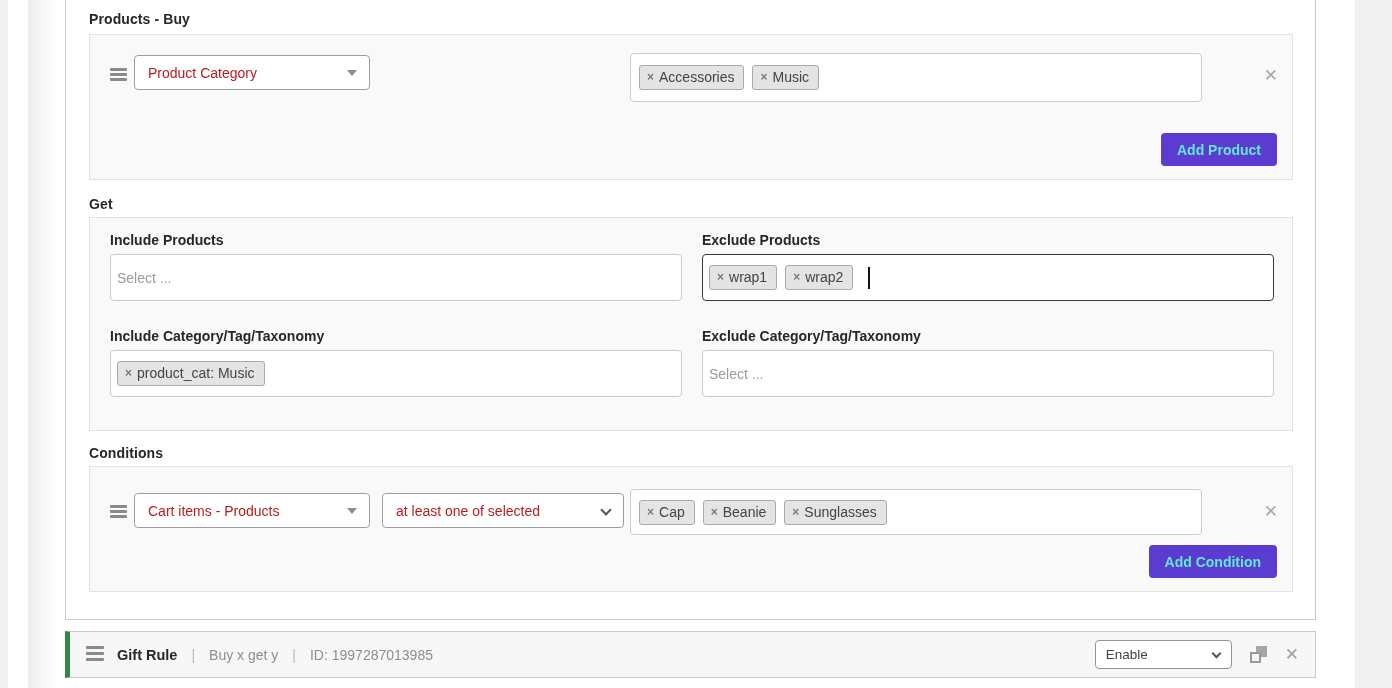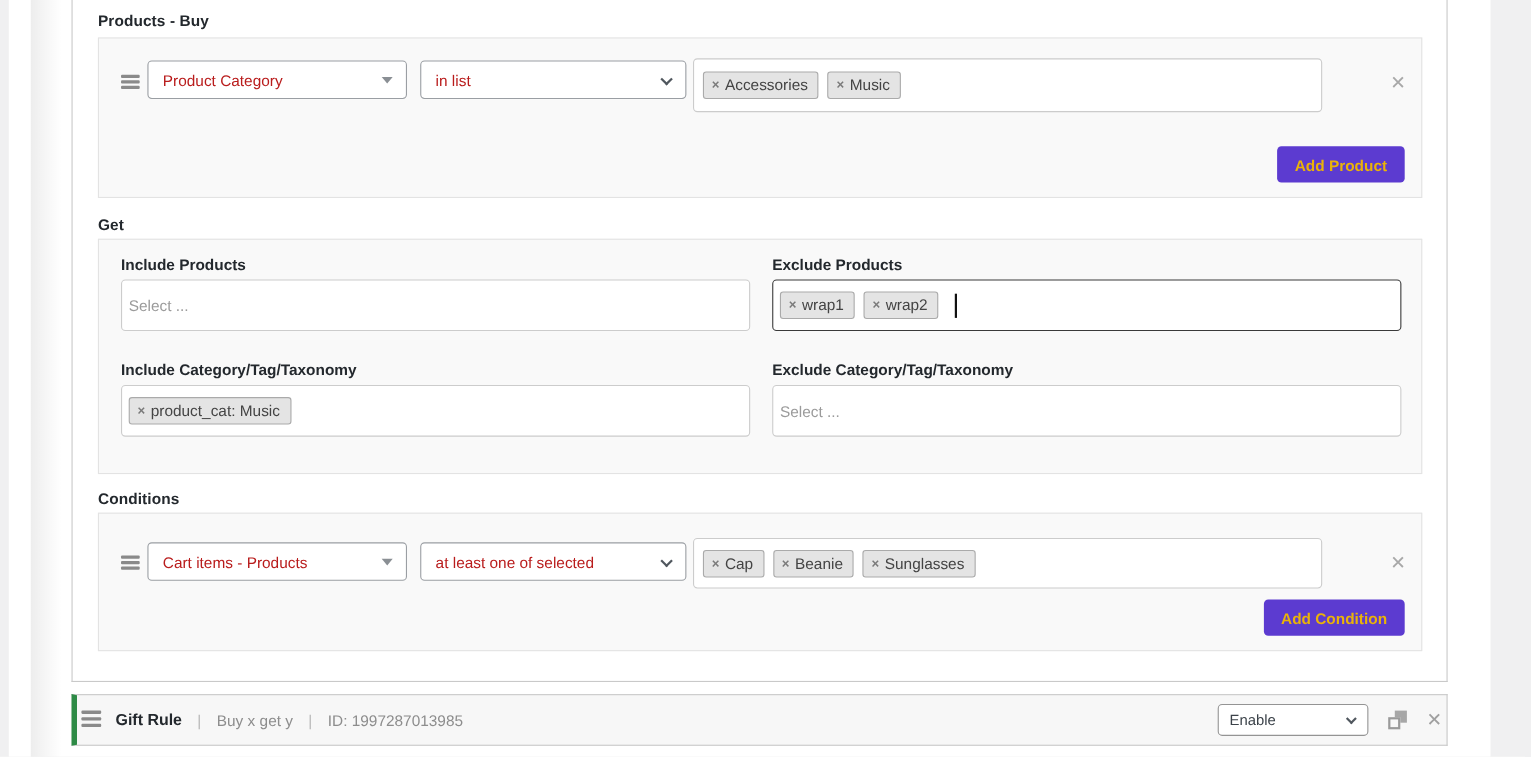--- a/index.html
+++ b/index.html
@@ -78,21 +78,21 @@
   }
   .chip-x { color:#7a7a7a; font-size:12px; font-weight:bold; cursor:pointer; line-height:1; }
 
   .row-x {
     position:absolute; right:14px; color:#a8a8a8; font-size:17px; cursor:pointer;
   }
   .g1 .row-x { top:30px; } .g3 .row-x { top:34px; }
 
   .btn {
     position:absolute; right:15px; bottom:13px; height:33px;
-    background:var(--accent-purple,#5c3bd0); color:#eab308; border:none; border-radius:4px;
+    background:var(--accent-purple,#5c3bd0); color:#5eead4; border:none; border-radius:4px;
     font-family:"Liberation Sans", sans-serif; font-size:14px; font-weight:bold;
     padding:0 16px; cursor:pointer;
   }
 
   
   .fld-label {
     position:absolute; font-size:14px; font-weight:600; color:#23282d;
   }
   .col1 { left:20px; } .col2 { left:612px; }
   .lr1 { top:14px; } .lr2 { top:110px; }
@@ -105,21 +105,21 @@
   .ir1 { top:36px; } .ir2 { top:132px; }
   .fld-input.focused { border:1px solid #3a3a3a; }
   .placeholder { color:#9b9b9b; }
   .caret { width:2px; height:22px; background:#111; margin-left:7px; }
 
   
   .footer {
     position:absolute; left:57px; top:631px; width:1251px; height:47px;
     background:#f7f7f7; border:1px solid #c9c9c9;
     border-left:5px solid var(--status-green,#2e8b46);
-    display:flex; align-items:center; padding:0 4px;
+    display:flex; align-items:center; padding:0 16px;
   }
   .footer .handle2 { width:18px; cursor:move; }
   .footer .handle2 i { display:block; height:3px; background:#8a8a8a; margin-bottom:3px; border-radius:1px; }
   .f-title { margin-left:13px; font-size:14.5px; font-weight:bold; color:#23282d; }
   .f-sep { margin:0 14px; color:#b9b9b9; font-size:14px; }
   .f-muted { color:#8d8d8d; font-size:14px; }
   .f-spacer { flex:1; }
   .f-select {
     position:relative; width:137px; height:29px; background:#fff;
     border:1px solid #949494; border-radius:4px;
@@ -144,24 +144,20 @@
     <div class="group g1">
       <div class="handle">
           <i></i>
           <i></i>
           <i></i>
         </div>
       <div class="sel sel-field">
         <span>Product Category</span>
         <span class="tri"></span>
       </div>
-      <div class="sel sel-op">
-        <span>in list</span>
-        <span class="chev"></span>
-      </div>
       <div class="chips-box">
         <span class="chip">
           <span class="chip-x">×</span>
           <span>Accessories</span>
         </span>
         <span class="chip">
           <span class="chip-x">×</span>
           <span>Music</span>
         </span>
       </div>

